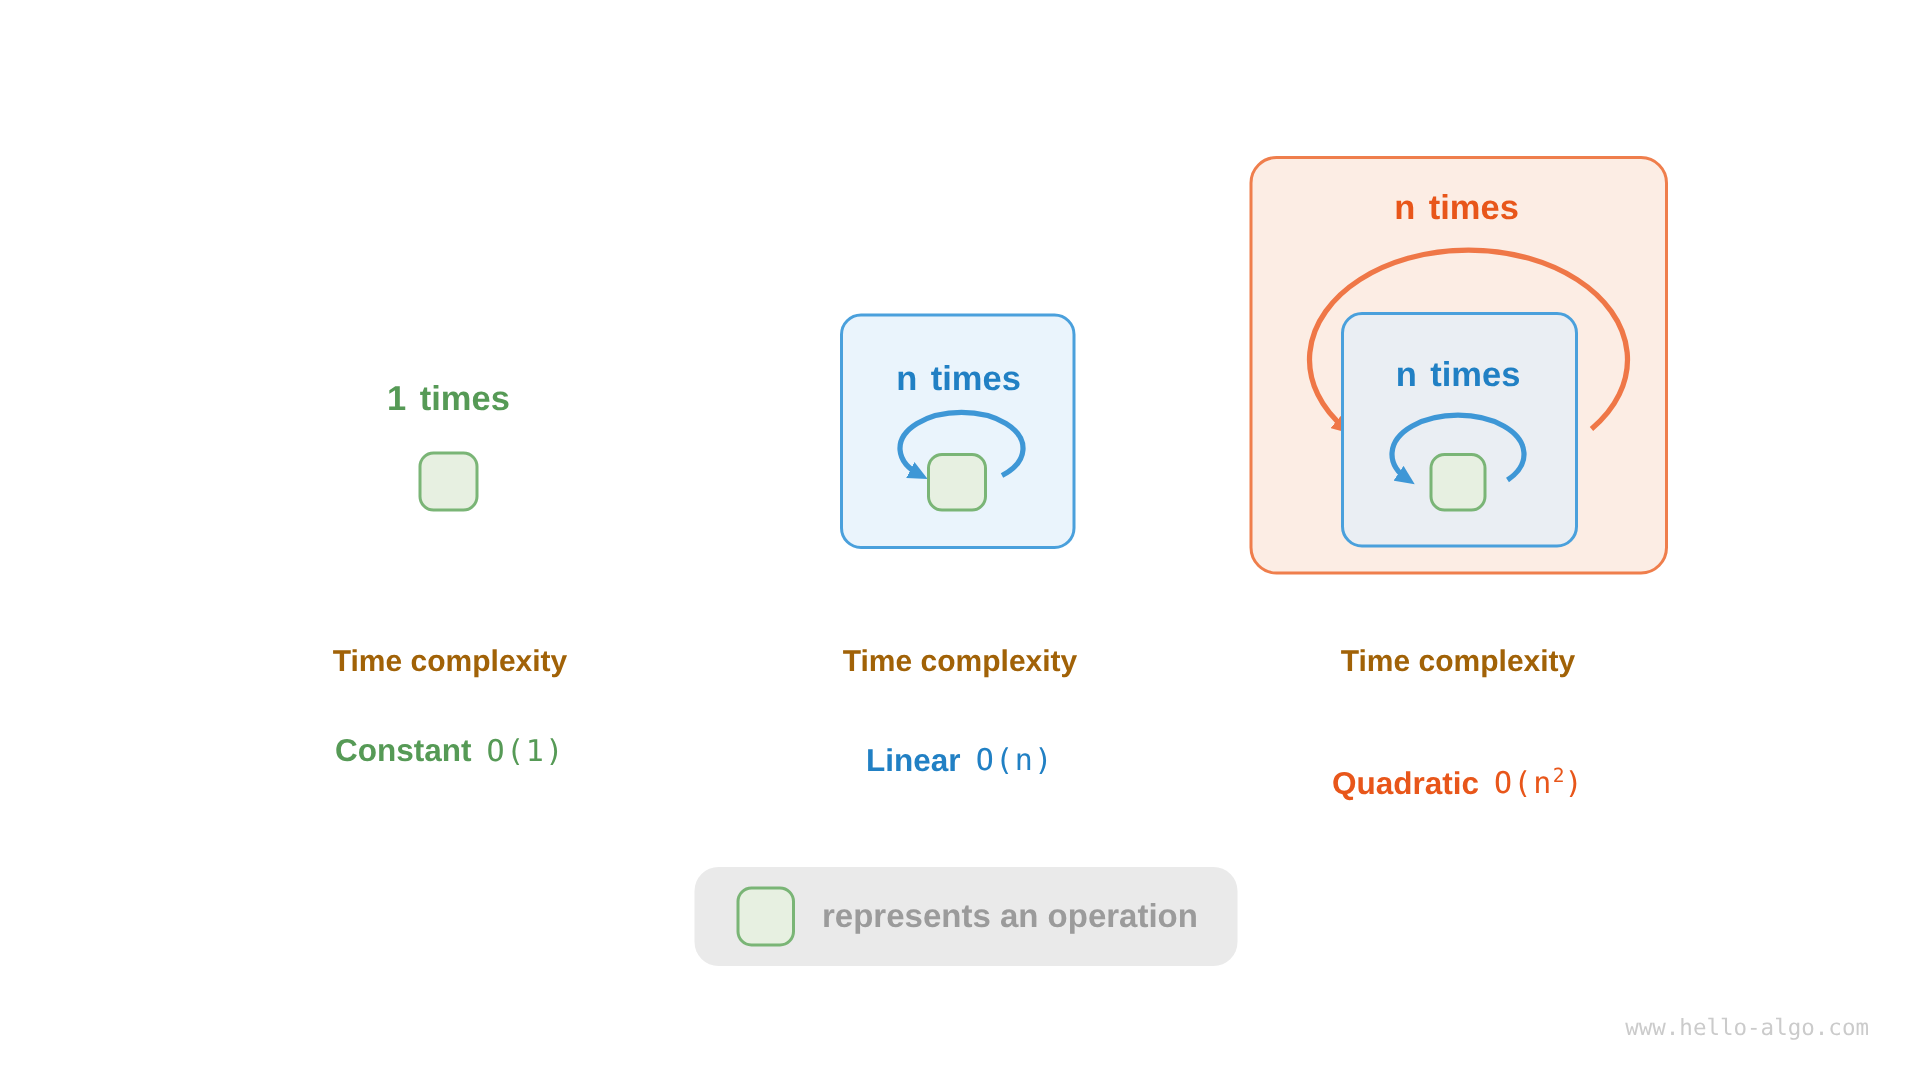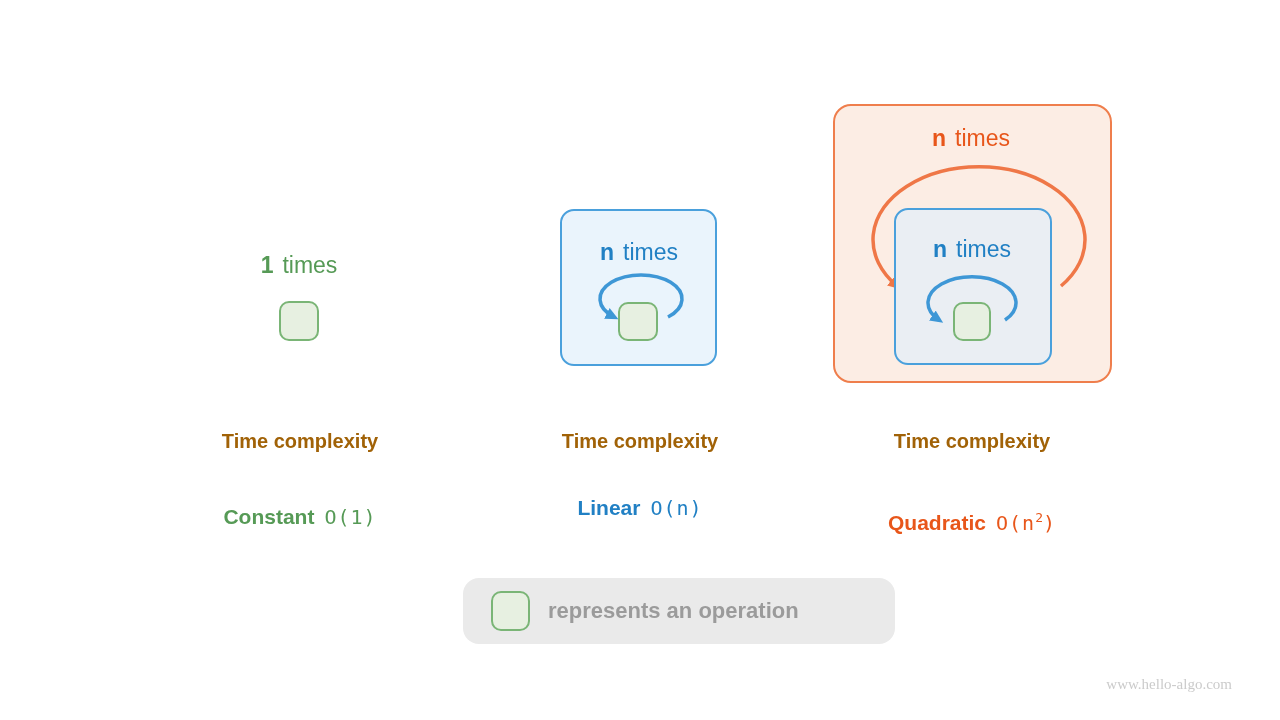--- a/index.html
+++ b/index.html
@@ -7,21 +7,21 @@
     position:relative;width:1280px;height:720px;overflow:hidden;background:#ffffff;
     font-family:"Liberation Sans",sans-serif;
   }
   .abs{position:absolute;}
   
   .times-label{
     display:flex;justify-content:center;align-items:baseline;gap:9px;
     font-size:23px;line-height:28px;width:200px;text-align:center;
   }
   .times-label .count{font-weight:700;}
-  .times-label .word{font-weight:400;}
+  .times-label .word{font-weight:700;}
   .green-text{color:#569a56;}
   .blue-text{color:#2180c4;}
   .orange-text{color:#e8561a;}
   
   .op-box{
     background:#e7f0e1;border:2px solid #7ab576;border-radius:10px;
     box-sizing:border-box;
   }
   
   .frame{box-sizing:border-box;}
@@ -104,33 +104,33 @@
       </marker>
     </defs>
     <path d="M 1005 320 A 44 26 0 1 0 939 320" fill="none" stroke="#3e97d6" stroke-width="3.5" marker-end="url(#arrow-blue-2)"></path>
   </svg>
   <div class="abs op-box" style="left:953px;top:302px;width:38px;height:39px;z-index:5;"></div>
 
   <div class="abs caption" style="left:180px;top:430px;">Time complexity</div>
   <div class="abs caption" style="left:520px;top:430px;">Time complexity</div>
   <div class="abs caption" style="left:852px;top:430px;">Time complexity</div>
 
-  <div class="abs complexity green-text" style="left:180px;top:499px;align-items:flex-end;">
+  <div class="abs complexity green-text" style="left:180px;top:484px;align-items:flex-end;">
     <span>Constant</span>
     <span class="big-o"><span>O(1)</span><sup></sup><span></span></span>
   </div>
   <div class="abs complexity blue-text" style="left:520px;top:490px;">
     <span>Linear</span>
     <span class="big-o"><span>O(n)</span><sup></sup><span></span></span>
   </div>
   <div class="abs complexity orange-text" style="left:852px;top:473px;margin-top:32px;">
     <span>Quadratic</span>
     <span class="big-o"><span>O(n</span><sup>2</sup><span>)</span></span>
   </div>
 
-  <div class="abs legend" style="left:463px;top:578px;width:432px;height:66px;padding-left:28px;">
+  <div class="abs legend" style="left:463px;top:578px;width:362px;height:66px;padding-left:28px;">
     <div class="op-box" style="width:39px;height:40px;"></div>
     <div class="legend-text">represents an operation</div>
   </div>
 
-  <div class="abs watermark" style="right:48px;top:676px;font-family:Liberation Serif, serif;">www.hello-algo.com</div>
+  <div class="abs watermark" style="right:34px;top:676px;">www.hello-algo.com</div>
 
 </div>
 
 </body></html>

